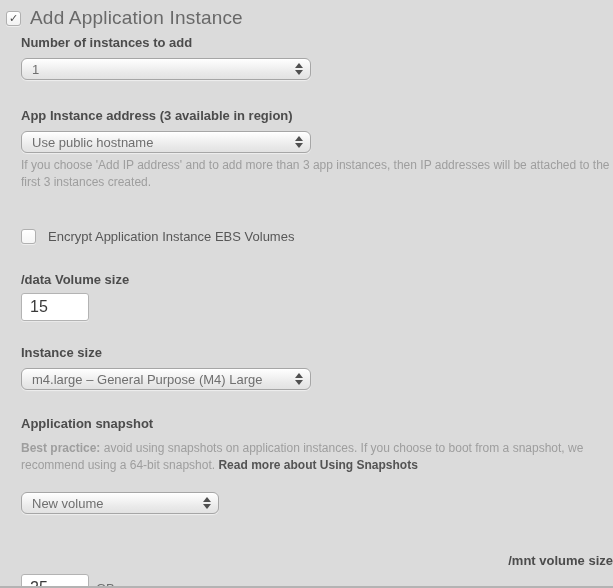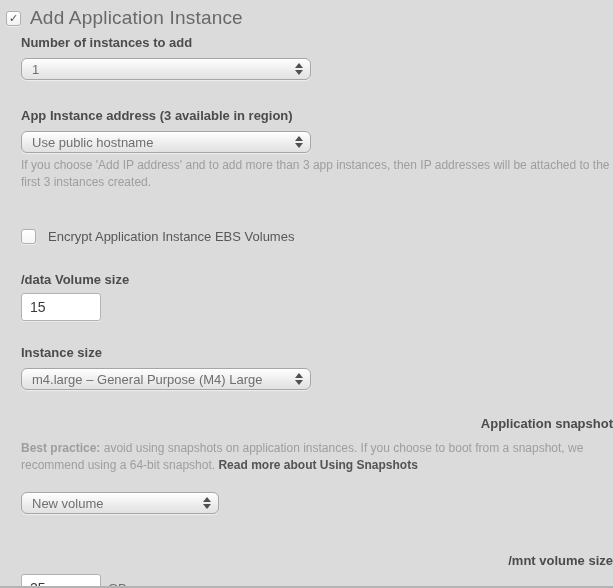--- a/index.html
+++ b/index.html
@@ -58,26 +58,26 @@
     border-bottom: 5px solid #4f4f4f;
     margin-bottom: 2px;
   }
   .stepper .down {
     width: 0; height: 0;
     border-left: 4px solid transparent; border-right: 4px solid transparent;
     border-top: 5px solid #4f4f4f;
   }
 
   .text-input {
-    width: 80px; height: 28px;
+    width: 68px; height: 28px;
     border: 1px solid #b3b3b3;
     border-radius: 3px;
     background: #ffffff;
     padding: 0 8px;
-    font-size: 14px; color: #3a3a3a;
+    font-size: 16px; color: #3a3a3a;
     font-family: "Liberation Sans", sans-serif;
     box-shadow: 0 1px 0 rgba(255,255,255,.4);
   }
 
   .help {
     font-size: 12px; color: #9e9e9e; line-height: 17px;
     max-width: 594px;
   }
   .help .bold { font-weight: bold; }
   .help .link { color: #545454; font-weight: bold; text-decoration: none; cursor: pointer; }
@@ -93,21 +93,21 @@
   .mt-label1   { margin-top: 7px; }
   .mt-select1  { margin-top: 8px; }
   .mt-label2   { margin-top: 29px; }
   .mt-select2  { margin-top: 8px; }
   .mt-help1    { margin-top: 4px; }
   .mt-check    { margin-top: 38px; }
   .mt-label3   { margin-top: 29px; }
   .mt-input1   { margin-top: 6px; }
   .mt-label4   { margin-top: 25px; }
   .mt-select3  { margin-top: 8px; text-align: center; }
-  .mt-label5   { margin-top: 27px; text-align: right; }
+  .mt-label5   { margin-top: 27px; }
   .mt-help2    { margin-top: 9px; }
   .mt-select4  { margin-top: 18px; }
   .mt-label6   { margin-top: 40px; text-align: right; }
   .mt-input2   { margin-top: 6px; }
 
   .bottom-strip {
     position: absolute; left: 0; bottom: 0;
     width: 613px; height: 2px;
     background: #b3b3b3;
   }

